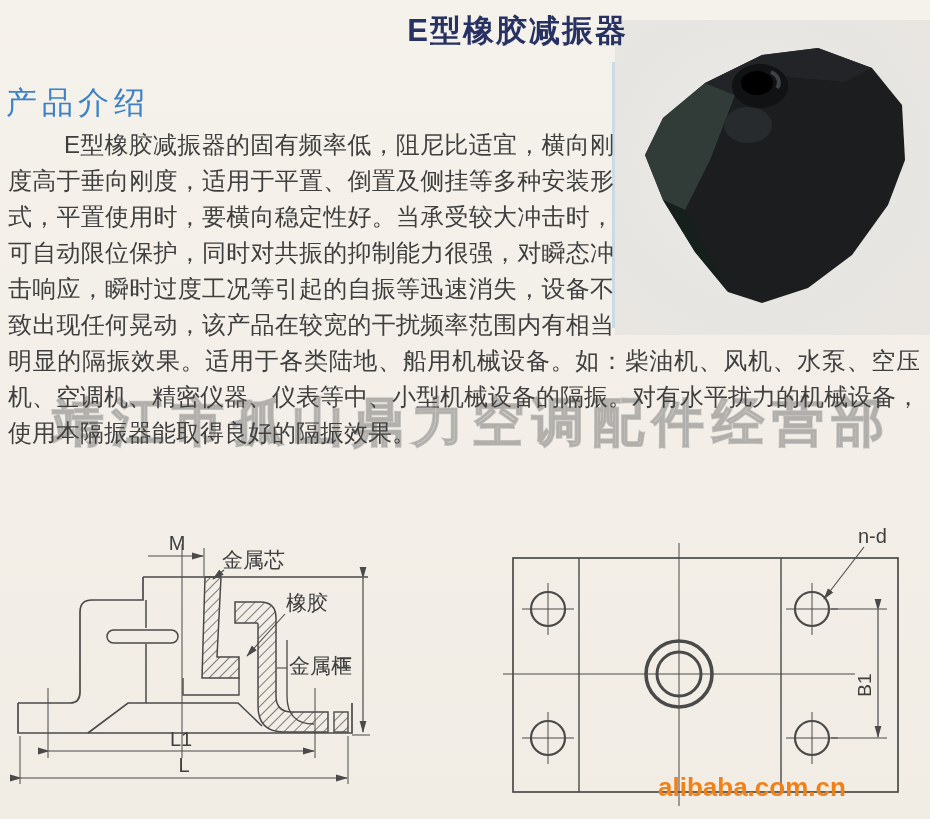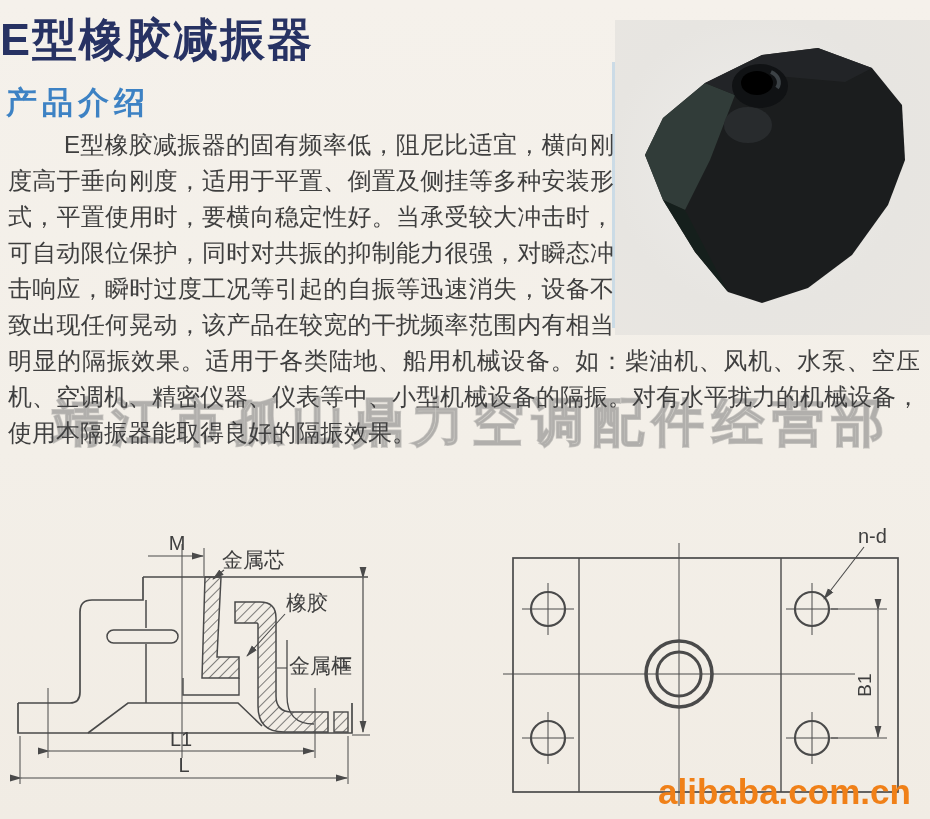--- a/index.html
+++ b/index.html
@@ -2,25 +2,25 @@
 <html><head>
 <meta charset="utf-8">
 <style>
   html,body{margin:0;padding:0;}
   .page{
     position:relative;width:930px;height:819px;overflow:hidden;
     background:linear-gradient(180deg,#f5f1eb 0%,#f3efe8 55%,#f1ece4 100%);
     font-family:"Liberation Sans","DejaVu Sans",sans-serif;
   }
   .title{
-    position:absolute;left:0;top:10px;width:628px;text-align:left;
-    font-size:45px;font-weight:bold;color:#273263;letter-spacing:2px;z-index:2;
+    position:absolute;left:0;top:10px;width:628px;text-align:right;
+    font-size:31px;font-weight:bold;color:#273263;letter-spacing:2px;z-index:2;
   }
   .section-heading{
-    position:absolute;left:6px;top:82px;font-size:31px;font-weight:bold;
+    position:absolute;left:6px;top:82px;font-size:31px;font-weight:normal;
     color:#3d82c4;letter-spacing:5px;z-index:2;
   }
   .intro{
     position:absolute;left:8px;top:127px;width:912px;
     font-size:24px;line-height:36px;color:#3f3f3f;text-align:justify;
     text-indent:56px;z-index:2;
   }
   .photo-spacer{float:right;width:306px;height:202px;}
   .wm-gray{
     position:absolute;left:52px;top:388px;z-index:1;white-space:nowrap;
@@ -34,21 +34,21 @@
   }
   .photo-edge{
     position:absolute;left:612px;top:62px;width:4px;height:266px;
     background:#b5cfe4;opacity:.65;z-index:1;
   }
   .drawing{position:absolute;z-index:3;}
   .drawing-left{left:0;top:520px;}
   .drawing-right{left:490px;top:525px;}
   .wm-alibaba{
     position:absolute;left:658px;top:772px;z-index:5;white-space:nowrap;
-    font-size:35px;font-weight:bold;color:#f08018;letter-spacing:0px;
+    font-size:26px;font-weight:bold;color:#f08018;letter-spacing:0px;
   }
   svg text{font-family:"Liberation Sans","DejaVu Sans",sans-serif;}
 </style>
 </head>
 <body>
 
 <div class="page">
 
   <div class="photo-edge"></div>
   <div class="photo">

